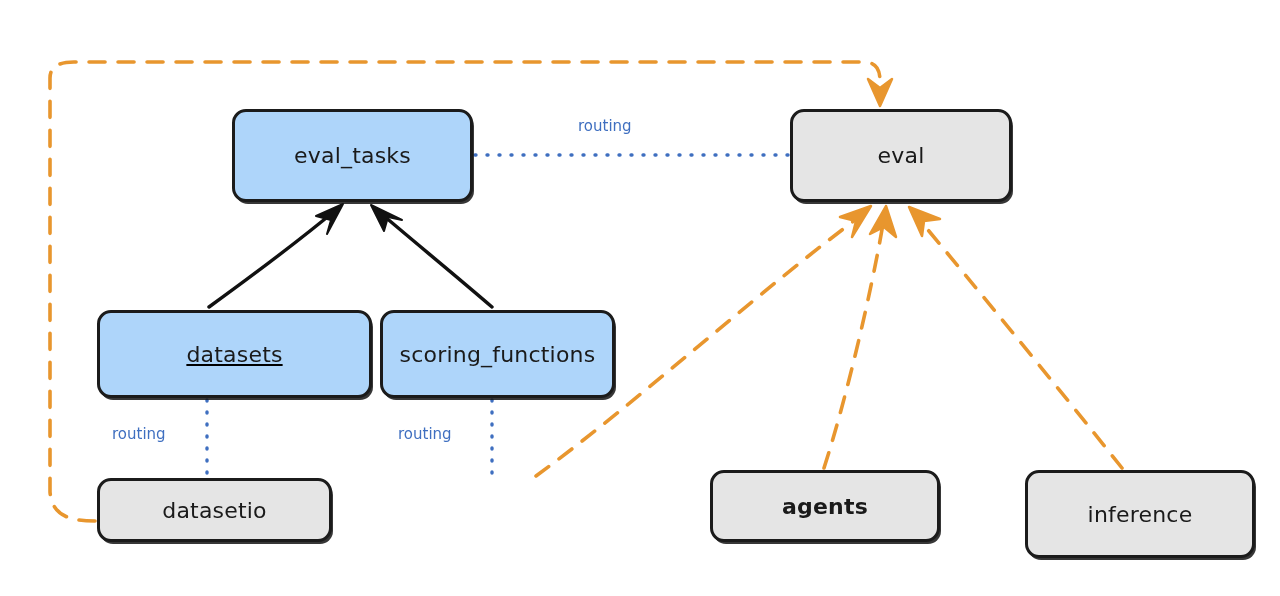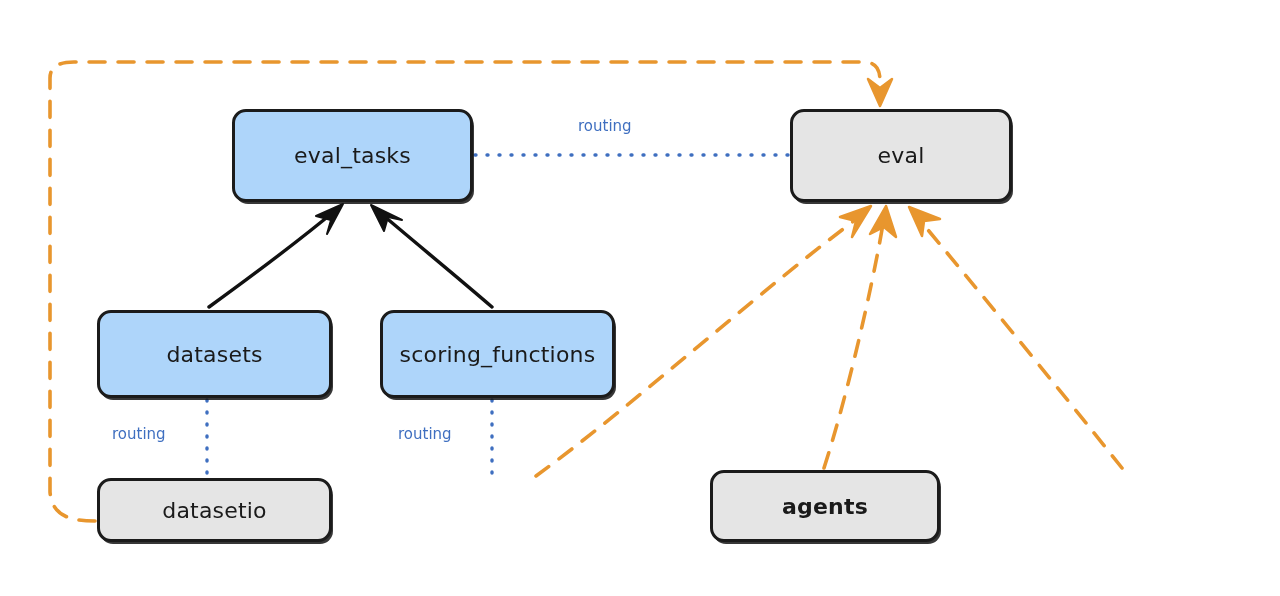--- a/index.html
+++ b/index.html
@@ -114,37 +114,40 @@
   </svg>
 
   <div class="node api" style="left:232px; top:109px; width:241px; height:93px;">
     <span class="node-label">eval_tasks</span>
   </div>
 
   <div class="node provider" style="left:790px; top:109px; width:222px; height:93px;">
     <span class="node-label">eval</span>
   </div>
 
-  <div class="node api" style="left:97px; top:310px; width:235px; height:88px;">
+  <div class="node api" style="left:97px; top:310px; width:275px; height:88px;text-decoration:underline;">
     <span class="node-label">datasets</span>
   </div>
 
   <div class="node api" style="left:380px; top:310px; width:235px; height:88px;">
     <span class="node-label">scoring_functions</span>
   </div>
 
   <div class="node provider" style="left:97px; top:478px; width:235px; height:64px;">
     <span class="node-label">datasetio</span>
   </div>
 
 
   <div class="node provider" style="left:710px; top:470px; width:230px; height:72px;font-weight:bold;">
     <span class="node-label">agents</span>
   </div>
 
+  <div class="node provider" style="left:1025px; top:470px; width:230px; height:88px;">
+    <span class="node-label">inference</span>
+  </div>
 
   <span class="edge-label" style="left:578px; top:117px;">routing</span>
 
   <span class="edge-label" style="left:112px; top:425px;">routing</span>
 
   <span class="edge-label" style="left:398px; top:425px;">routing</span>
 
 </div>
 
 </body></html>

